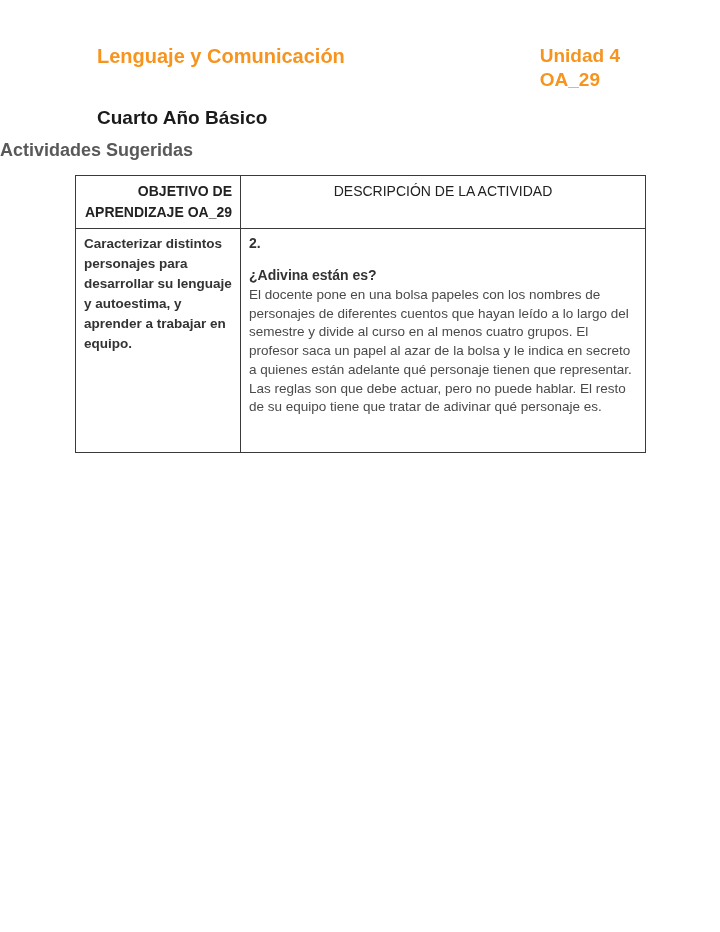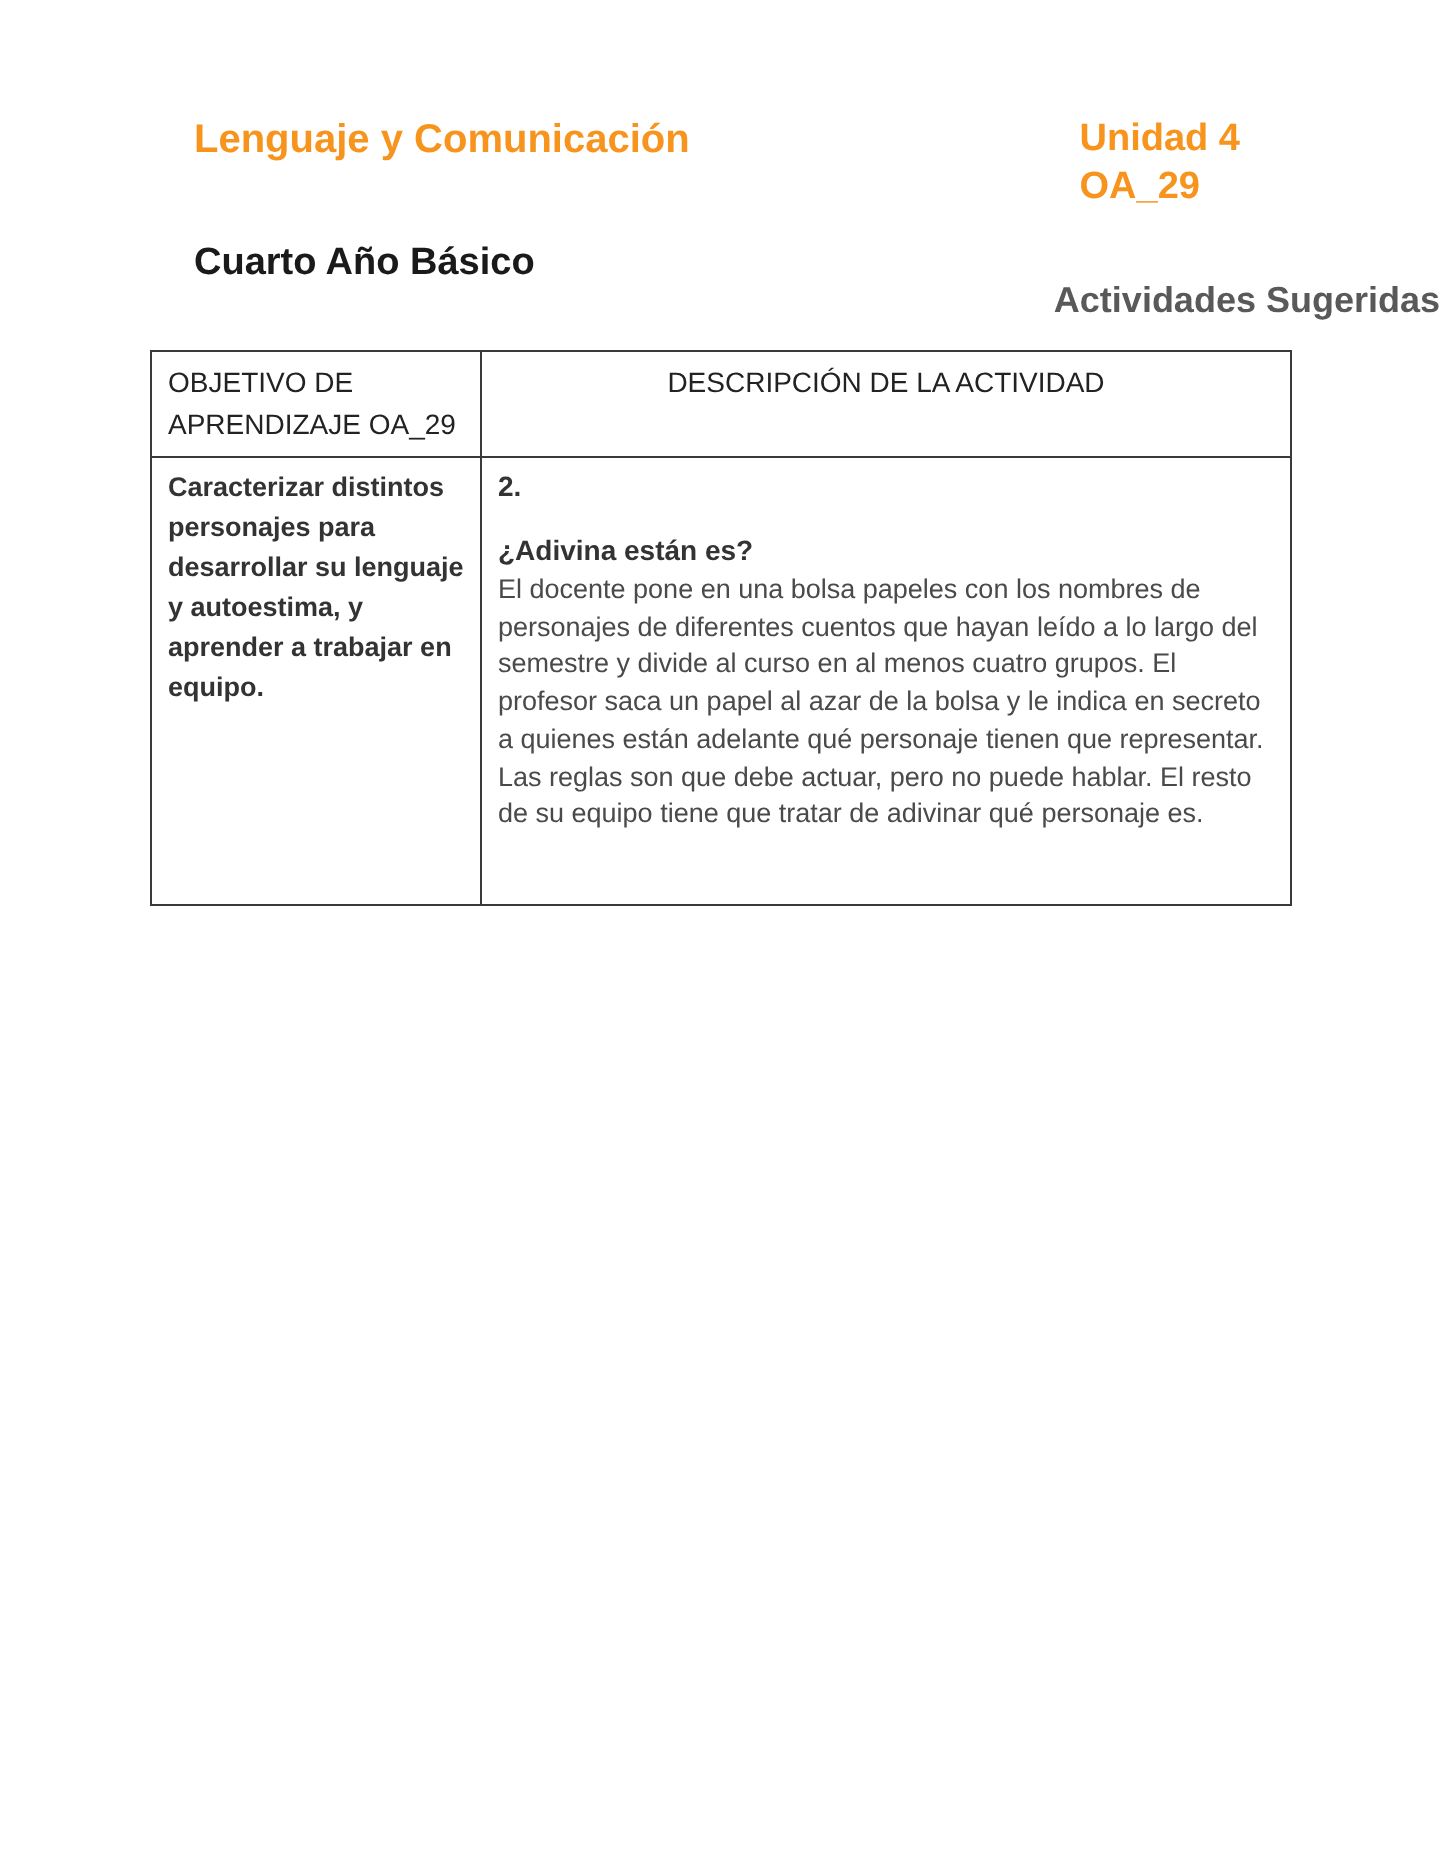--- a/index.html
+++ b/index.html
@@ -14,21 +14,21 @@
   .page {
     position: relative;
     width: 720px;
     height: 932px;
     background: #ffffff;
   }
 
   
   .doc-header {
     position: absolute;
-    top: 58px;
+    top: 44px;
     left: 97px;
     right: 100px;
     display: flex;
     justify-content: space-between;
     align-items: flex-start;
   }
   .doc-header .left, .doc-header .right { display: flex; flex-direction: column; }
   .doc-header .right { }
   .subject {
     color: var(--accent);
@@ -49,21 +49,21 @@
     font-weight: bold;
     line-height: 24px;
   }
 
   
   .section-title {
     position: absolute;
     top: 140px;
     left: 0;
     width: 100%;
-    text-align: right;
+    text-align: left;
     color: #595959;
     font-size: 18px;
     font-weight: bold;
   }
 
   
   table.activity-table {
     position: absolute;
     top: 175px;
     left: 75px;
@@ -74,24 +74,25 @@
   .activity-table td {
     border: 1px solid #3a3a3a;
     vertical-align: top;
     padding: 5px 8px;
   }
   .col-objective { width: 165px; }
   .col-description { width: 405px; }
 
   .th-objective {
     font-size: 14px;
-    font-weight: normal;
+    font-weight: bold;
     color: #222222;
     line-height: 21px;
     height: 46px;
+    text-align: right;
   }
   .th-description {
     font-size: 14px;
     font-weight: normal;
     color: #222222;
     text-align: center;
     line-height: 21px;
   }
   .body-row td { height: 224px; }
   .objective-text {

